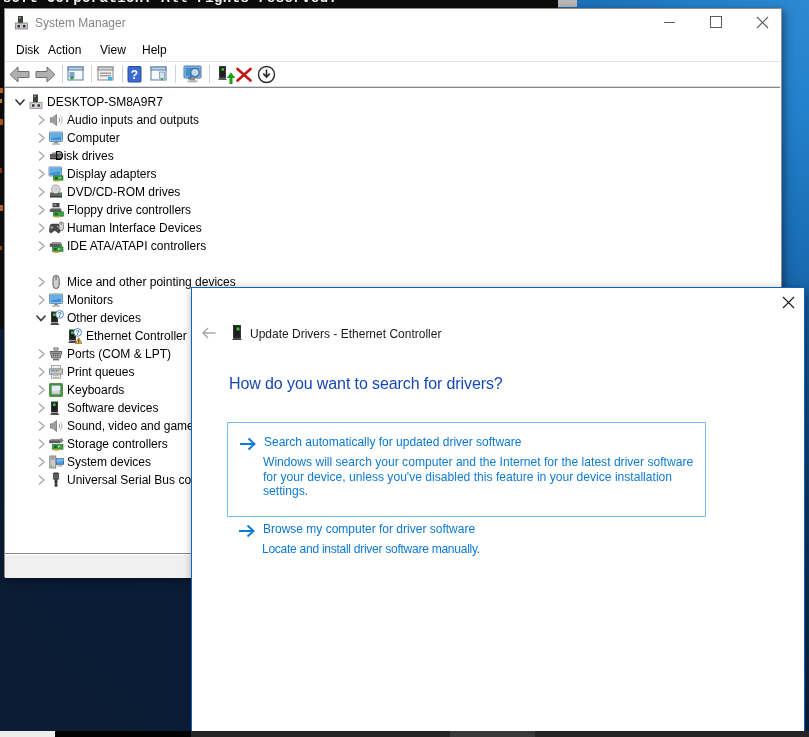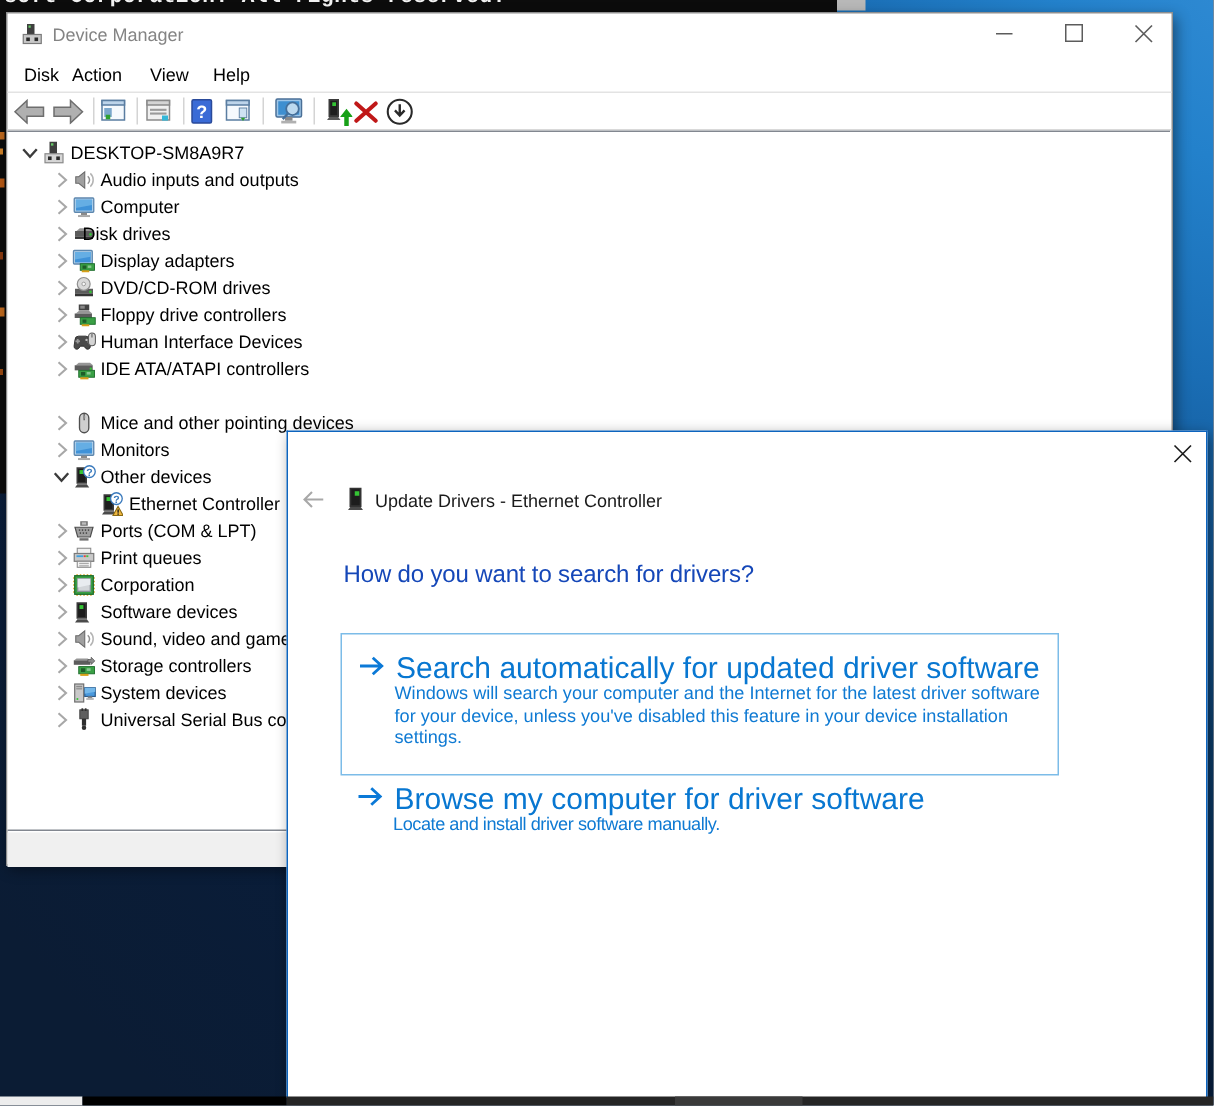--- a/index.html
+++ b/index.html
@@ -26,21 +26,21 @@
 #tree{position:absolute;left:0;top:78px;width:775px;height:467px;background:#fff;border:1px solid #828790;border-left:none;border-right:none;box-sizing:border-box;overflow:hidden}
 .row{position:absolute;left:0;height:18px;width:100%;font-size:12px;color:#000;white-space:nowrap}
 .row .lbl{position:absolute;top:2px}
 .row svg{position:absolute;top:1px}
 
 #dmstatus{position:absolute;left:0;top:546px;width:100%;height:23px;background:#f0f0f0}
 
 #dlg{position:absolute;left:191px;top:287px;width:614px;height:445px;background:#fff;border:1px solid #0c64be;border-bottom:none;box-sizing:border-box;box-shadow:2px 3px 9px rgba(0,0,0,0.45)}
 #dlg .hdr{position:absolute;left:0;top:0;width:100%;height:60px}
 #dlg .heading{position:absolute;left:37px;top:87px;font-size:16px;color:#1547b8;letter-spacing:-0.1px}
-.opt-title{font-size:20px;color:#0877d1}
+.opt-title{font-size:12px;color:#0877d1}
 .opt-desc{font-size:12.1px;color:#0f7ad3;line-height:14.7px}
 #box1{position:absolute;left:35px;top:134px;width:479px;height:95px;border:1px solid #7cbce8;box-sizing:border-box}
 #dlg-footer{position:absolute;left:0;bottom:0;width:100%;height:32px;background:#f0f0f0;border-top:1px solid #dfdfdf;box-sizing:content-box}
 #cancel{position:absolute;right:11px;top:9px;width:70px;height:20px;background:#e1e1e1;border:1px solid #8a8a8a;box-sizing:border-box;text-align:center;font-size:12px;line-height:18px}
 
 #tb1{position:absolute;left:0;top:731px;width:55px;height:6px;background:#ededed}
 #tb2{position:absolute;left:55px;top:731px;width:136px;height:6px;background:#000}
 #tb3{position:absolute;left:191px;top:731px;width:618px;height:6px;background:#252525}
 #tb4{position:absolute;left:450px;top:731px;width:85px;height:6px;background:#3a3a3a}
 </style>
@@ -255,21 +255,21 @@
 
 <div id="dm">
   <div id="dm-title">
     <svg class="abs" style="left:9px;top:6px" width="16" height="16" viewBox="0 0 16 16">
       <rect x="4" y="1" width="5" height="8" fill="#3f3f3f"></rect>
         <rect x="5" y="2" width="1.5" height="1.5" fill="#67c967"></rect>
       <rect x="1.5" y="8" width="12" height="6" fill="#c9c9c9" stroke="#7a7a7a" stroke-width="0.8"></rect>
       <rect x="3.5" y="10" width="2.4" height="2.4" fill="#2a2a2a"></rect>
         <rect x="9" y="10" width="2.4" height="2.4" fill="#2a2a2a"></rect>
     </svg>
-    <span class="txt">Device Manager</span>
+    <span class="txt">System Manager</span>
     <svg class="abs" style="right:105px;top:13px" width="12" height="2" viewBox="0 0 12 2">
         <rect width="11" height="1" fill="#5c5c5c"></rect>
       </svg>
     <svg class="abs" style="right:58px;top:7px" width="13" height="13" viewBox="0 0 13 13">
         <rect x="0.5" y="0.5" width="11" height="11" fill="none" stroke="#5c5c5c"></rect>
       </svg>
     <svg class="abs" style="right:12px;top:7px" width="13" height="13" viewBox="0 0 13 13">
         <path d="M1 1l11 11M12 1L1 12" stroke="#5c5c5c" stroke-width="1.1"></path>
       </svg>
   </div>
@@ -470,21 +470,21 @@
         </svg>
         <span class="lbl" style="left:62px">Print queues</span>
       </div>
     <div class="row" style="top:293px">
         <svg style="left:28px" width="16" height="16">
           <use href="#s-chR"></use>
         </svg>
         <svg style="left:43px" width="16" height="16">
           <use href="#s-cpu"></use>
         </svg>
-        <span class="lbl" style="left:62px">Corporation</span>
+        <span class="lbl" style="left:62px">Keyboards</span>
       </div>
     <div class="row" style="top:311px">
         <svg style="left:28px" width="16" height="16">
           <use href="#s-chR"></use>
         </svg>
         <svg style="left:43px" width="16" height="16">
           <use href="#s-soft"></use>
         </svg>
         <span class="lbl" style="left:62px">Software devices</span>
       </div>

